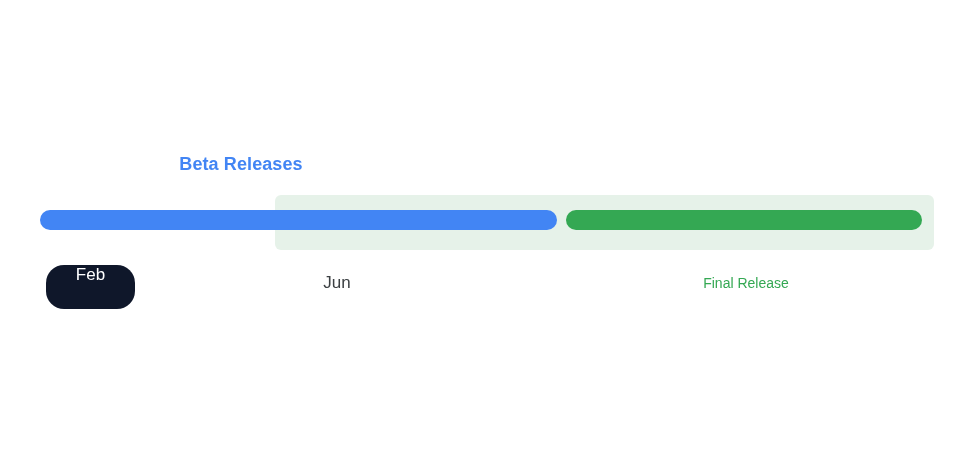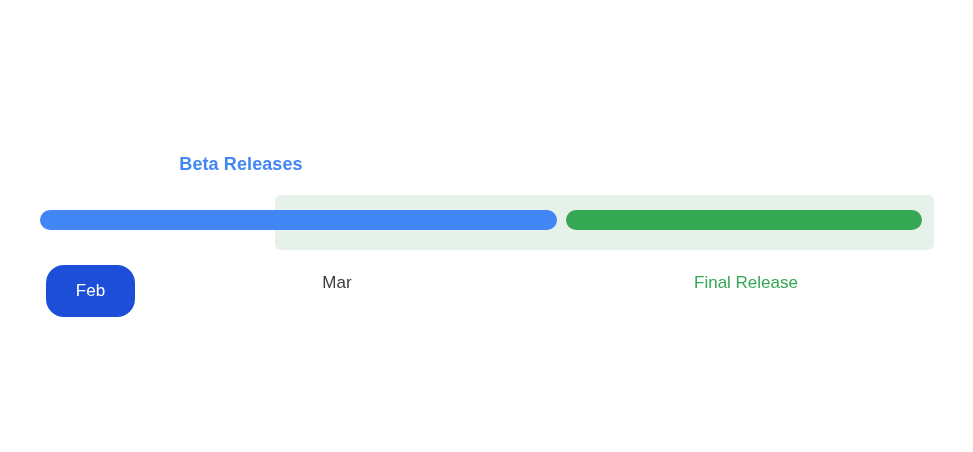--- a/index.html
+++ b/index.html
@@ -79,47 +79,46 @@
     border-radius: 50%;
     background: #ffffff;
   }
 
   
   .month-pill {
     position: absolute;
     left: 46px;
     top: 265px;
     width: 89px;
-    height: 52px;
+    height: 44px;
     border-radius: 18px;
-    background: #1d4ed8;
+    background: #0f172a;
     color: #ffffff;
     font-size: 17px;
     display: flex;
-    align-items: center;
     justify-content: center;
     box-sizing: border-box;
   }
   .month-text {
     position: absolute;
     top: 272px;
     font-size: 17px;
     color: #3c4043;
     white-space: nowrap;
     transform: translateX(-50%);
     line-height: 22px;
   }
   .month-text.mar {
     left: 337px;
   }
   .release-text {
     position: absolute;
     top: 272px;
     left: 746px;
-    font-size: 17px;
+    font-size: 14px;
     color: #34a853;
     white-space: nowrap;
     transform: translateX(-50%);
     line-height: 22px;
   }
 </style>
 </head>
 <body>
 
 <div id="timeline-root">
@@ -135,17 +134,17 @@
   </div>
 
   <div class="track-bar stability-bar">
     <div class="milestone-dot" style="left:184px;"></div>
   </div>
 
   <div class="month-pill">
     <span>Feb</span>
   </div>
 
-  <div class="month-text mar">Mar</div>
+  <div class="month-text mar">Jun</div>
 
   <div class="release-text">Final Release</div>
 
 </div>
 
 </body></html>

